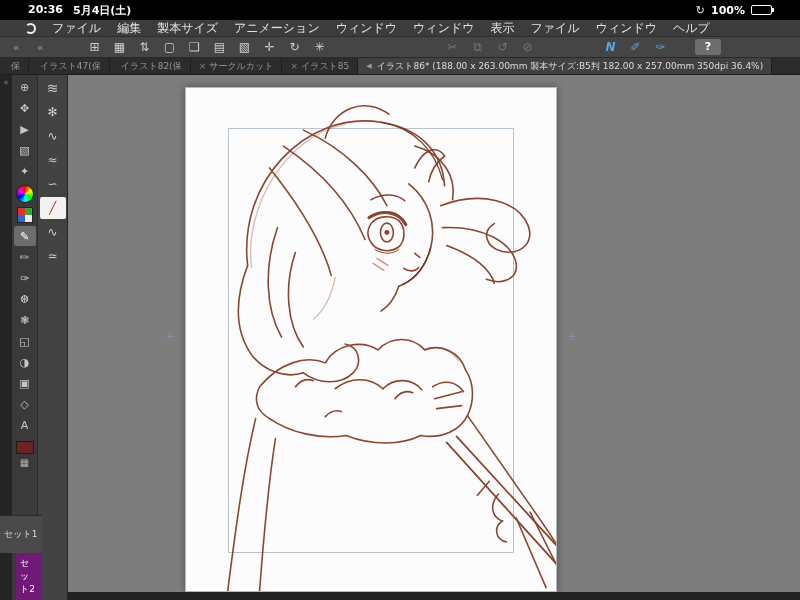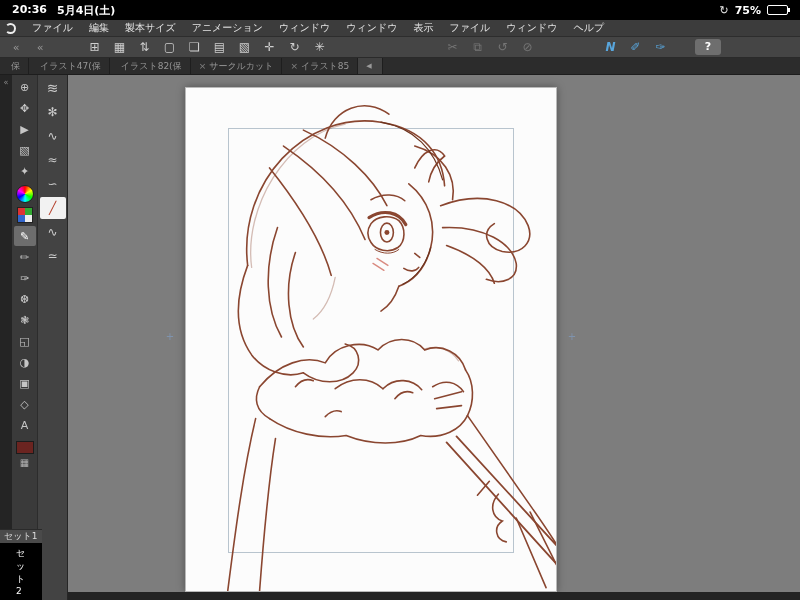--- a/index.html
+++ b/index.html
@@ -2,31 +2,31 @@
 <html><head>
 <meta charset="utf-8">
 <style>
   * { margin:0; padding:0; box-sizing:border-box; }
   html,body { width:800px; height:600px; overflow:hidden; }
   body { font-family:"DejaVu Sans","Liberation Sans",sans-serif; background:#222; }
   .screen { position:relative; width:800px; height:600px; background:#2b2b2b; }
 
   
   .statusbar { height:20px; background:#000; color:#fff; display:flex; align-items:center;
-               justify-content:space-between; padding:0 12px; font-size:11px; font-weight:bold; }
+               justify-content:space-between; padding:0 28px; font-size:11px; font-weight:bold; }
   .sb-left { display:flex; gap:10px; }
   .sb-right { display:flex; align-items:center; gap:6px; }
   .rotation-icon { font-size:11px; color:#e8e8e8; font-weight:normal; }
   .battery { width:21px; height:10px; border:1px solid #fff; border-radius:2px; position:relative; padding:1px; }
   .battery-fill { height:100%; width:82%; background:#fff; border-radius:1px; }
   .battery-nub { position:absolute; right:-3px; top:2px; width:2px; height:4px; background:#fff; }
 
   
-  .menubar { height:17px; background:#3c3c3c; display:flex; align-items:center; padding:0 2px;
-             font-size:10px; color:#e3e3e3; border-bottom:1px solid #2d2d2d; }
+  .menubar { height:17px; background:#3c3c3c; display:flex; align-items:center; padding:0 22px;
+             font-size:12px; color:#e3e3e3; border-bottom:1px solid #2d2d2d; }
   .app-logo { width:11px; height:11px; border:2px solid #eee; border-left-color:transparent;
               border-radius:50%; margin:0 8px 0 3px; flex:0 0 auto; }
   .menu-item { padding:0 8px; white-space:nowrap; }
 
   
   .toolbar { height:21px; background:#454545; display:flex; align-items:center; padding:0 4px;
              color:#c9c9c9; border-bottom:1px solid #2a2a2a; }
   .tb-chevron { width:24px; text-align:center; color:#9a9a9a; font-size:11px; }
   .grp { display:flex; align-items:center; }
   .grp-main { margin-left:30px; }
@@ -62,22 +62,22 @@
   .current-color { width:18px; height:13px; background:#6b2420; border:1px solid #1c1c1c; margin-top:5px; flex:0 0 auto; }
   .mini-grid { color:#b5b5b5; font-size:10px; margin-top:2px; }
   .col2 { width:30px; background:#434343; display:flex; flex-direction:column; align-items:center;
           padding-top:2px; gap:2px; border-right:1px solid #262626; }
   .sub-btn { width:26px; height:22px; display:flex; align-items:center; justify-content:center;
              color:#cccccc; font-size:12px; border-radius:2px; flex:0 0 auto; }
   .sub-btn.red { background:#f2f2f2; color:#b33a25; font-weight:bold; }
   .sub-top { font-size:14px; }
 
   .sets { position:absolute; left:0; bottom:0; width:42px; font-size:9px; color:#ddd; z-index:5; }
-  .set1 { background:#4a4a4a; padding:0 4px; border-top:1px solid #2a2a2a; }
-  .set2 { background:#000000; color:#fff; padding:4px 16px; }
+  .set1 { background:#4a4a4a; padding:12px 4px; border-top:1px solid #2a2a2a; }
+  .set2 { background:#701a75; color:#fff; padding:4px 4px;margin-left:16px; }
 
   
   .canvas { flex:1; background:#7d7d7d; position:relative; overflow:hidden; }
   .page { position:absolute; left:117px; top:12px; width:372px; height:505px; background:#fcfcfc;
           border:1px solid #b9b9b9; box-shadow:0 0 8px rgba(0,0,0,.35); }
   .guide { position:absolute; left:42px; right:42px; top:40px; bottom:38px; border:1px solid #b8c4ce; }
   .sketch { position:absolute; inset:0; width:100%; height:100%; }
   .cross { position:absolute; color:#7f93ad; font-size:10px; width:10px; text-align:center; }
   .cross.c-left  { left:97px;  top:256px; }
   .cross.c-right { left:499px; top:256px; }
@@ -90,21 +90,21 @@
 
 <div class="screen">
 
   <div class="statusbar">
     <div class="sb-left">
       <span>20:36</span>
       <span>5月4日(土)</span>
     </div>
     <div class="sb-right">
       <span class="rotation-icon">↻</span>
-      <span>75%</span>
+      <span>100%</span>
       <span class="battery"><span class="battery-fill"></span><span class="battery-nub"></span></span>
     </div>
   </div>
 
   <div class="menubar">
     <span class="app-logo"></span>
 
   <span class="menu-item">ファイル</span>
       <span class="menu-item">編集</span>
       <span class="menu-item">製本サイズ</span>
@@ -172,20 +172,21 @@
           <span>サークルカット</span>
         </div>
 
         <div class="tab">
           <span class="tab-close">×</span>
           <span>イラスト85</span>
         </div>
       </div>
     <div class="tab active">
       <span class="tab-indicator">◀</span>
+      <span>イラスト86* (188.00 x 263.00mm 製本サイズ:B5判 182.00 x 257.00mm 350dpi 36.4%)</span>
     </div>
   </div>
 
   <div class="main" style="position:absolute">
 
     <div class="edgebar">
       <span>«</span>
     </div>
 
     <div class="col1">

